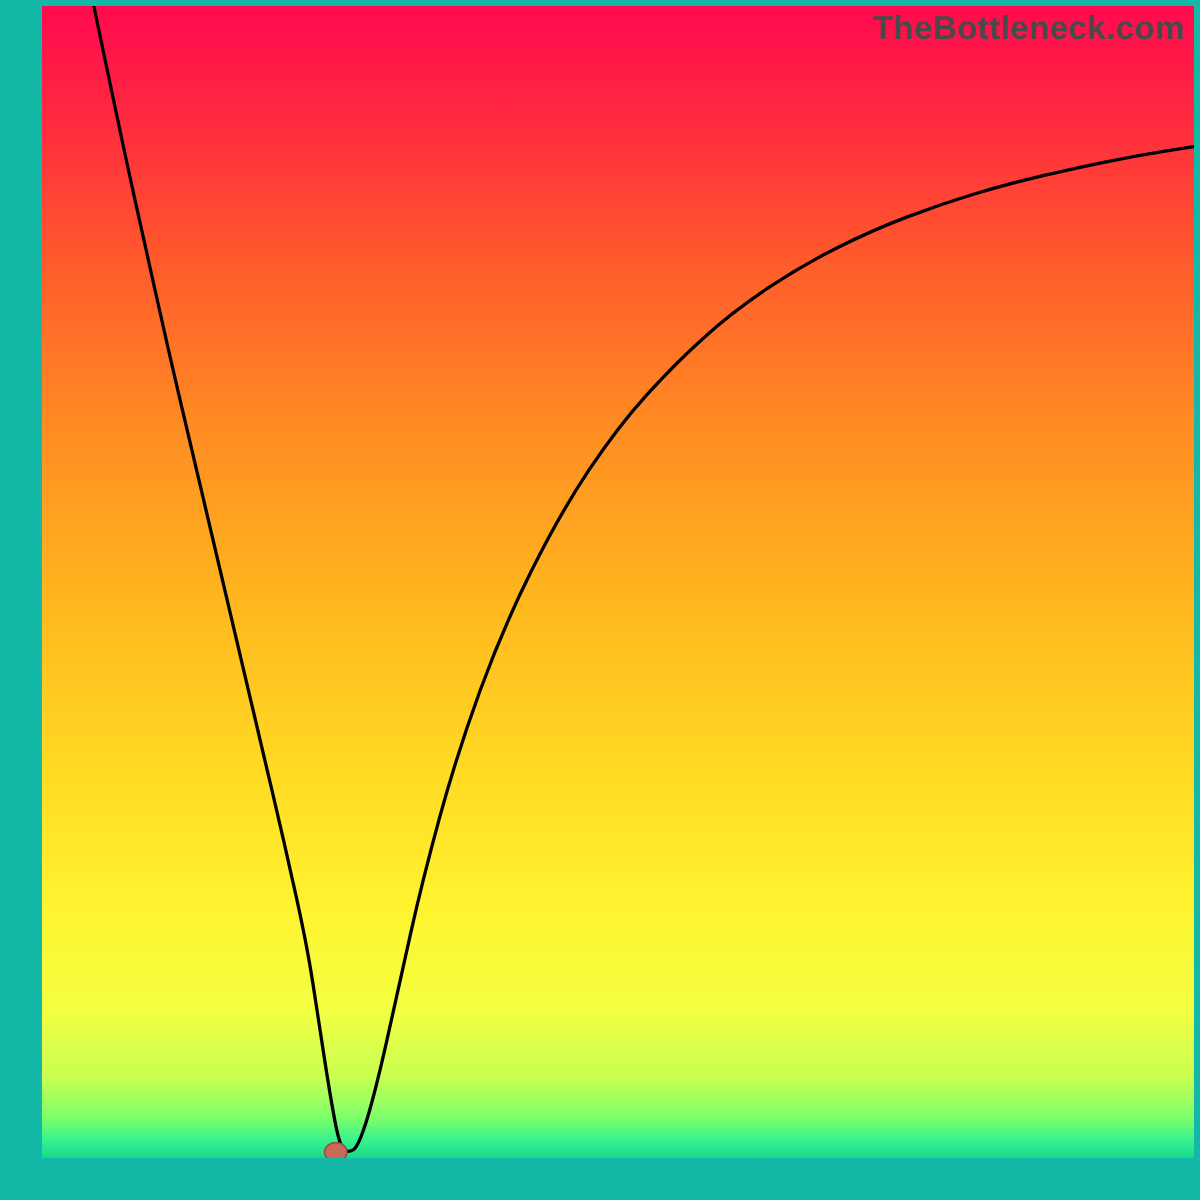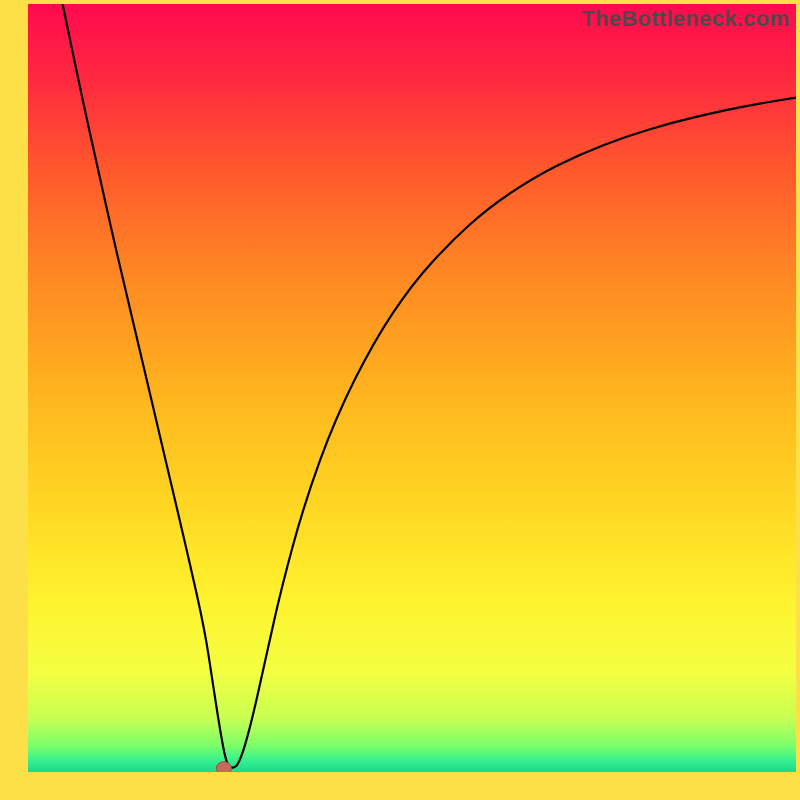--- a/index.html
+++ b/index.html
@@ -8,21 +8,21 @@
     width: 800px;
     height: 800px;
     overflow: hidden;
     font-family: Arial, Helvetica, sans-serif;
     background: #000;
   }
   .frame {
     position: relative;
     width: 800px;
     height: 800px;
-    background: #fde047;
+    background: #14b8a6;
   }
   .plot-area {
     position: absolute;
     left: 28px;
     top: 4px;
     width: 768px;
     height: 768px;
     overflow: hidden;
   }
   .watermark {

